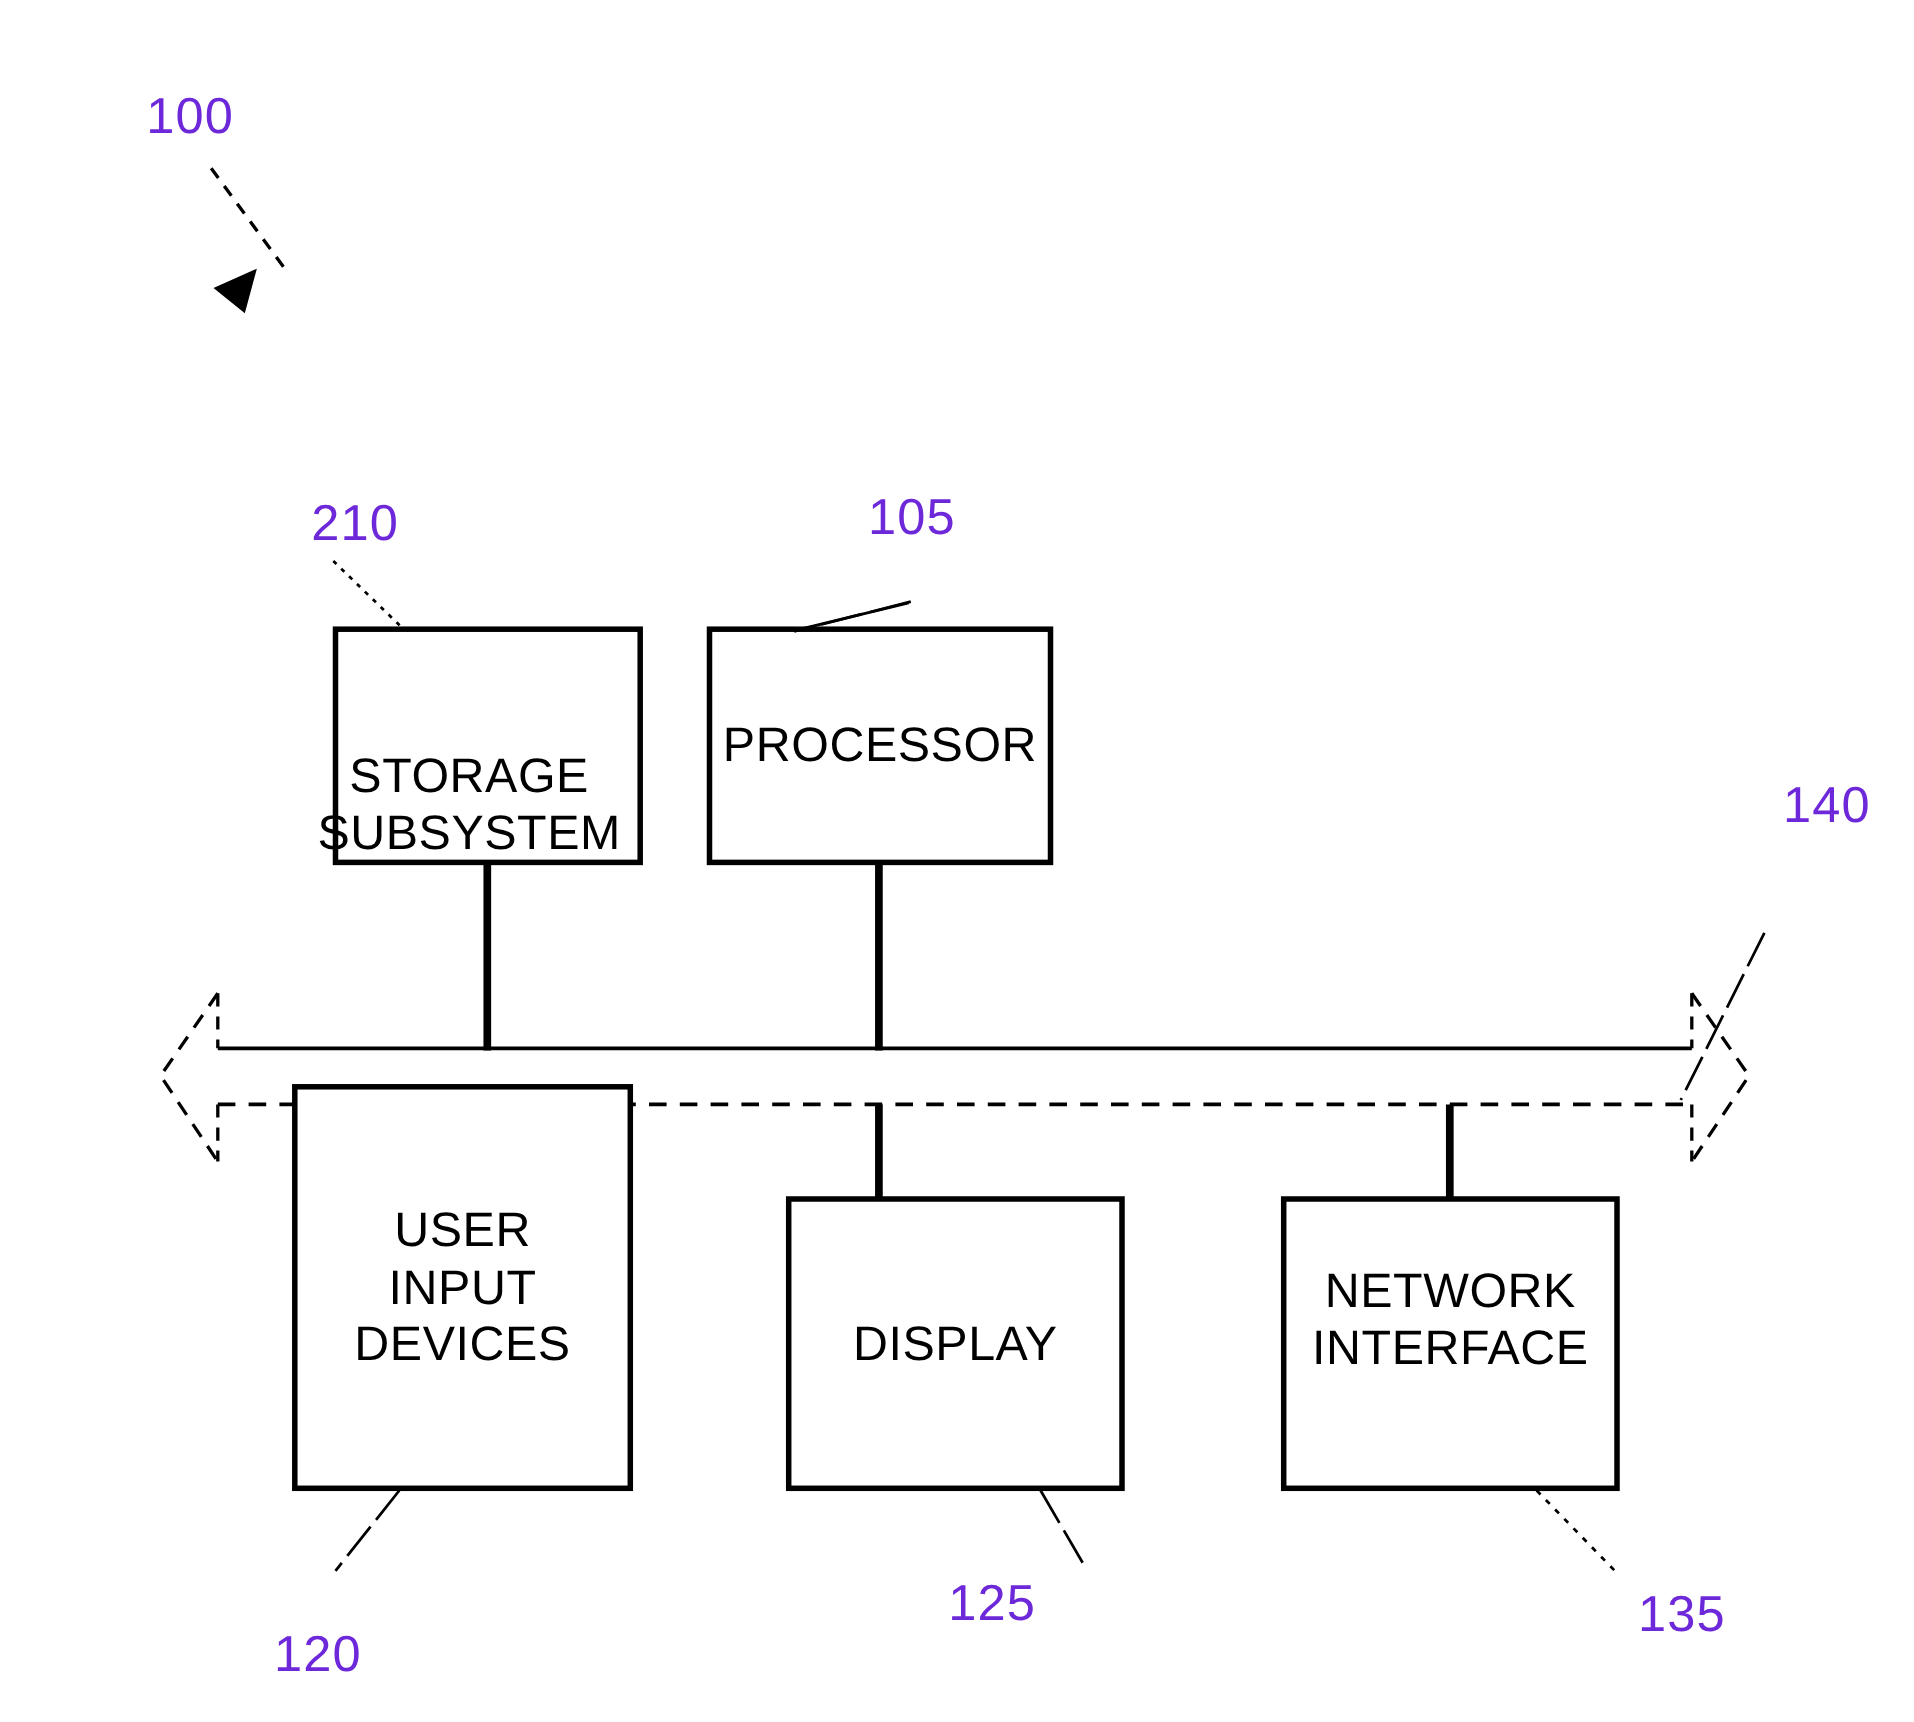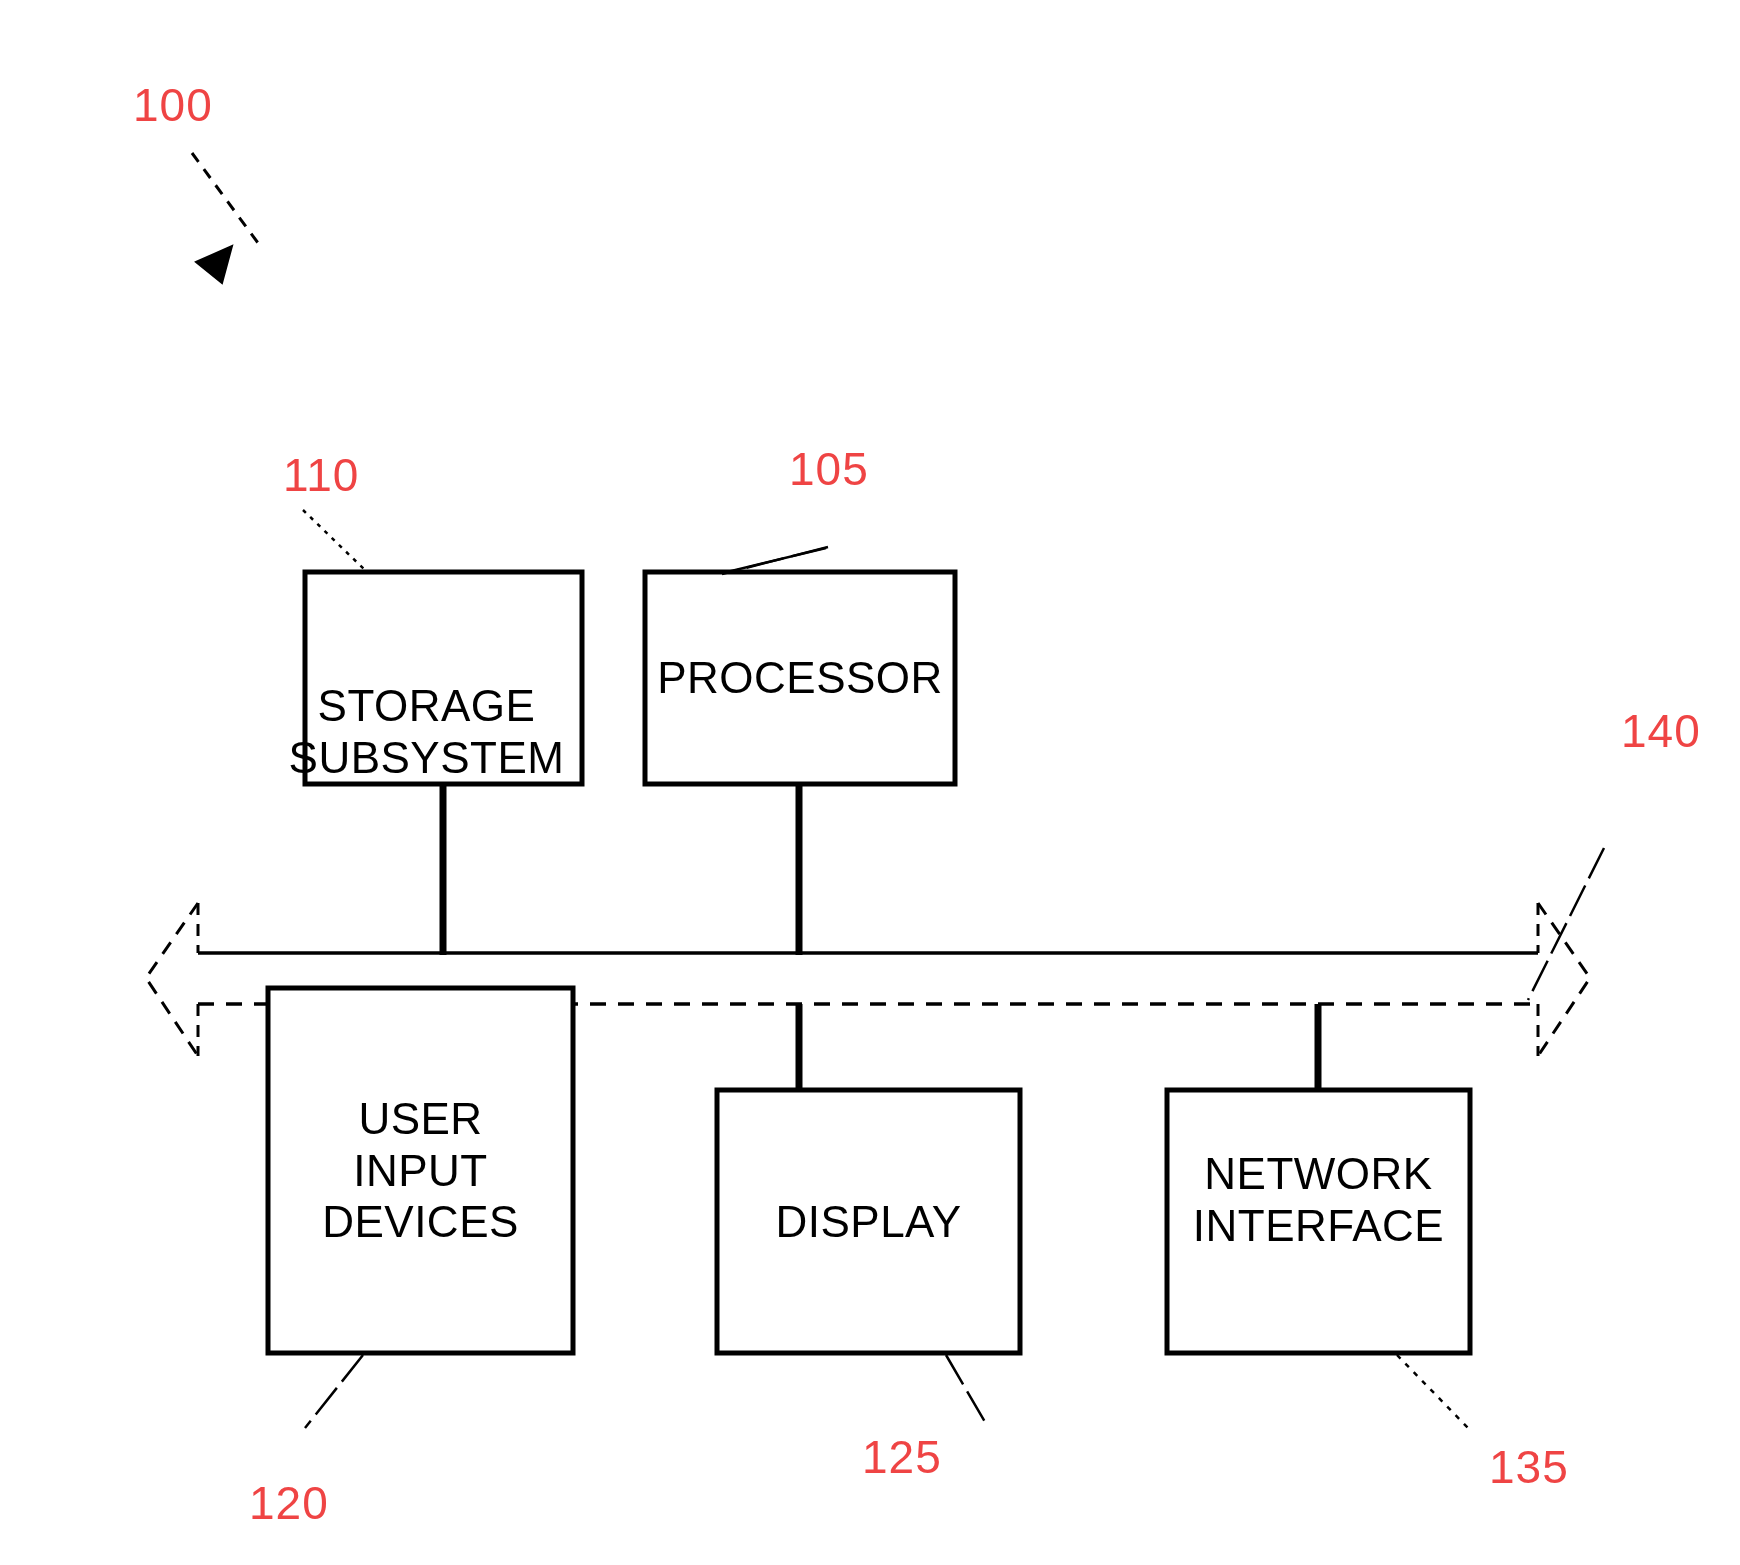--- a/index.html
+++ b/index.html
@@ -37,21 +37,21 @@
     line-height: 1.18;
     letter-spacing: 0.5px;
     color: #000000;
     pointer-events: none;
   }
   .ref-num {
     position: absolute;
     font-family: "Liberation Sans", sans-serif;
     font-size: 46px;
     letter-spacing: 1px;
-    color: #ef4444;
+    color: #6d28d9;
     white-space: nowrap;
   }
 </style>
 </head>
 <body>
 
 <div id="figure-root">
 
   <svg id="figure-svg" viewBox="0 0 1740 1565">
 
@@ -98,21 +98,21 @@
     <line x1="946" y1="1355" x2="985" y2="1422" stroke="#000000" stroke-width="2.5" stroke-dasharray="34 8"></line>
 
     <rect x="1167" y="1090" width="303" height="263" fill="#ffffff" stroke="#000000" stroke-width="5"></rect>
 
     <line x1="1397" y1="1355" x2="1470" y2="1430" stroke="#000000" stroke-width="2.5" stroke-dasharray="5 7"></line>
 
   </svg>
 
   <div class="ref-num" style="left:133px; top:78px;">100</div>
 
-  <div class="ref-num" style="left:283px; top:448px;">110</div>
+  <div class="ref-num" style="left:283px; top:448px;">210</div>
 
   <div class="ref-num" style="left:789px; top:442px;">105</div>
 
   <div class="ref-num" style="left:1597px; top:704px;margin-left:24px;">140</div>
 
   <div class="ref-num" style="left:249px; top:1436px;margin-top:40px;">120</div>
 
   <div class="ref-num" style="left:852px; top:1430px;margin-left:10px;">125</div>
 
   <div class="ref-num" style="left:1489px; top:1440px;">135</div>

